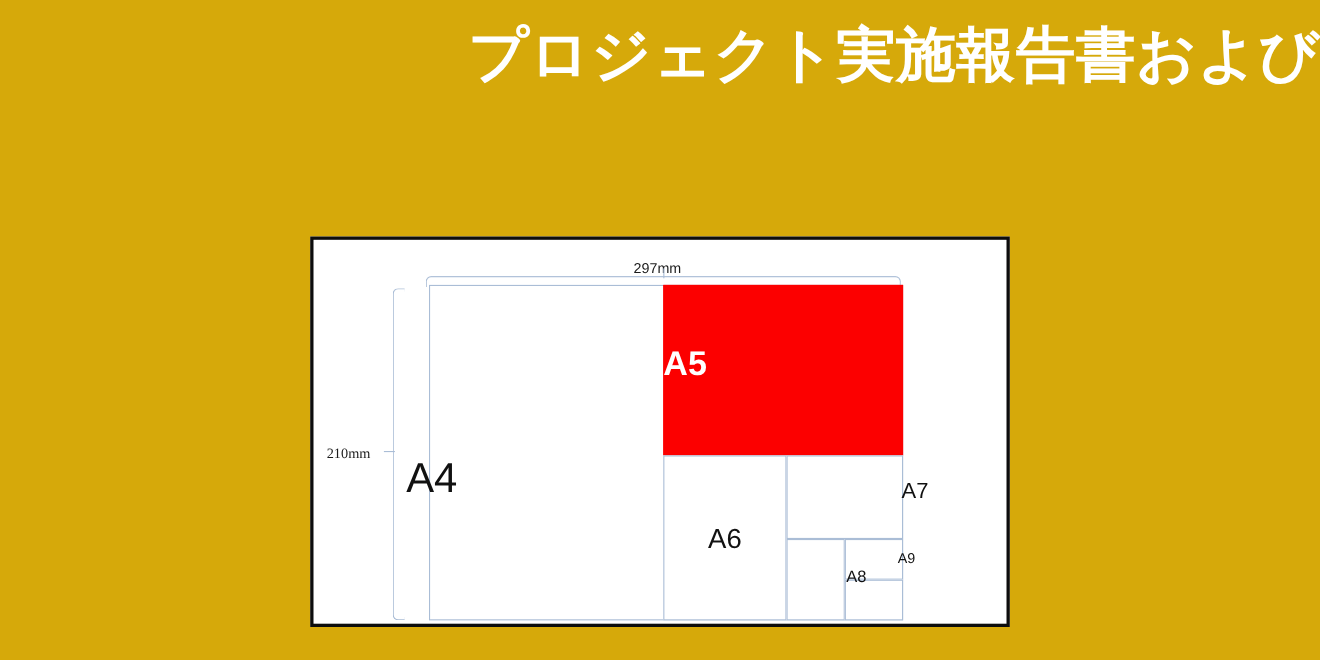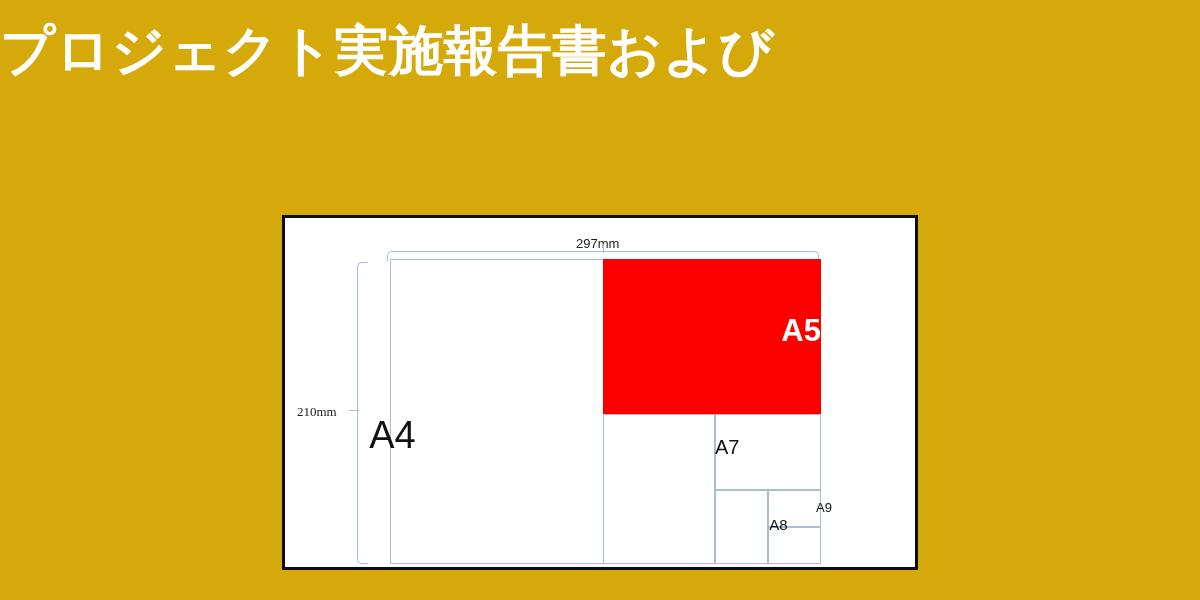--- a/index.html
+++ b/index.html
@@ -21,21 +21,21 @@
     background: #d6a90a;
     overflow: hidden;
   }
 
   
   .title-block {
     position: absolute;
     left: 0;
     top: 18px;
     width: 1200px;
-    text-align: left;
+    text-align: right;
     color: #ffffff;
     font-weight: 700;
     font-size: 54px;
     line-height: 1.22;
     letter-spacing: 0.5px;
     user-select: none;
   }
   .title-line { display: block; white-space: nowrap; }
 
   
@@ -133,36 +133,36 @@
   }
 
   
   .paper-a5 {
     left: 318px; top: 41px; width: 218px; height: 155px;
     background: #fc0000;
     border-color: #fc0000;
   }
   .label-a5 {
     left: 318px; top: 95px; width: 218px;
-    text-align: right; font-size: 31px;
+    text-align: left; font-size: 31px;
     font-weight: 700; color: #ffffff;
   }
 
   
   .paper-a6 { left: 318px; top: 196px; width: 112px; height: 150px; }
   .label-a6 {
     left: 318px; top: 258px; width: 112px;
     text-align: center; font-size: 25px;
   }
 
   
   .paper-a7 { left: 430px; top: 196px; width: 106px; height: 76px; }
   .label-a7 {
     left: 430px; top: 218px; width: 106px;
-    text-align: left; font-size: 20px;
+    text-align: right; font-size: 20px; padding-left: 23px;
   }
 
   
   .paper-a8 { left: 430px; top: 272px; width: 53px; height: 74px; }
   .label-a8 {
     left: 430px; top: 298px; width: 53px;
     text-align: center; font-size: 15px; padding-left: 37px;
   }
 
   
@@ -198,20 +198,21 @@
       <div class="paper paper-a4"></div>
       <div class="paper paper-a5"></div>
       <div class="paper paper-a6"></div>
       <div class="paper paper-a7"></div>
       <div class="paper paper-a8"></div>
       <div class="paper paper-a9"></div>
       <div class="paper paper-a10"></div>
 
       <div class="paper-label label-a4">A4</div>
       <div class="paper-label label-a5">A5</div>
+      <div class="paper-label label-a6">A6</div>
       <div class="paper-label label-a7">A7</div>
       <div class="paper-label label-a8">A8</div>
       <div class="paper-label label-a9">A9</div>
 
     </div>
   </div>
 
 </div>
 
 </body></html>

